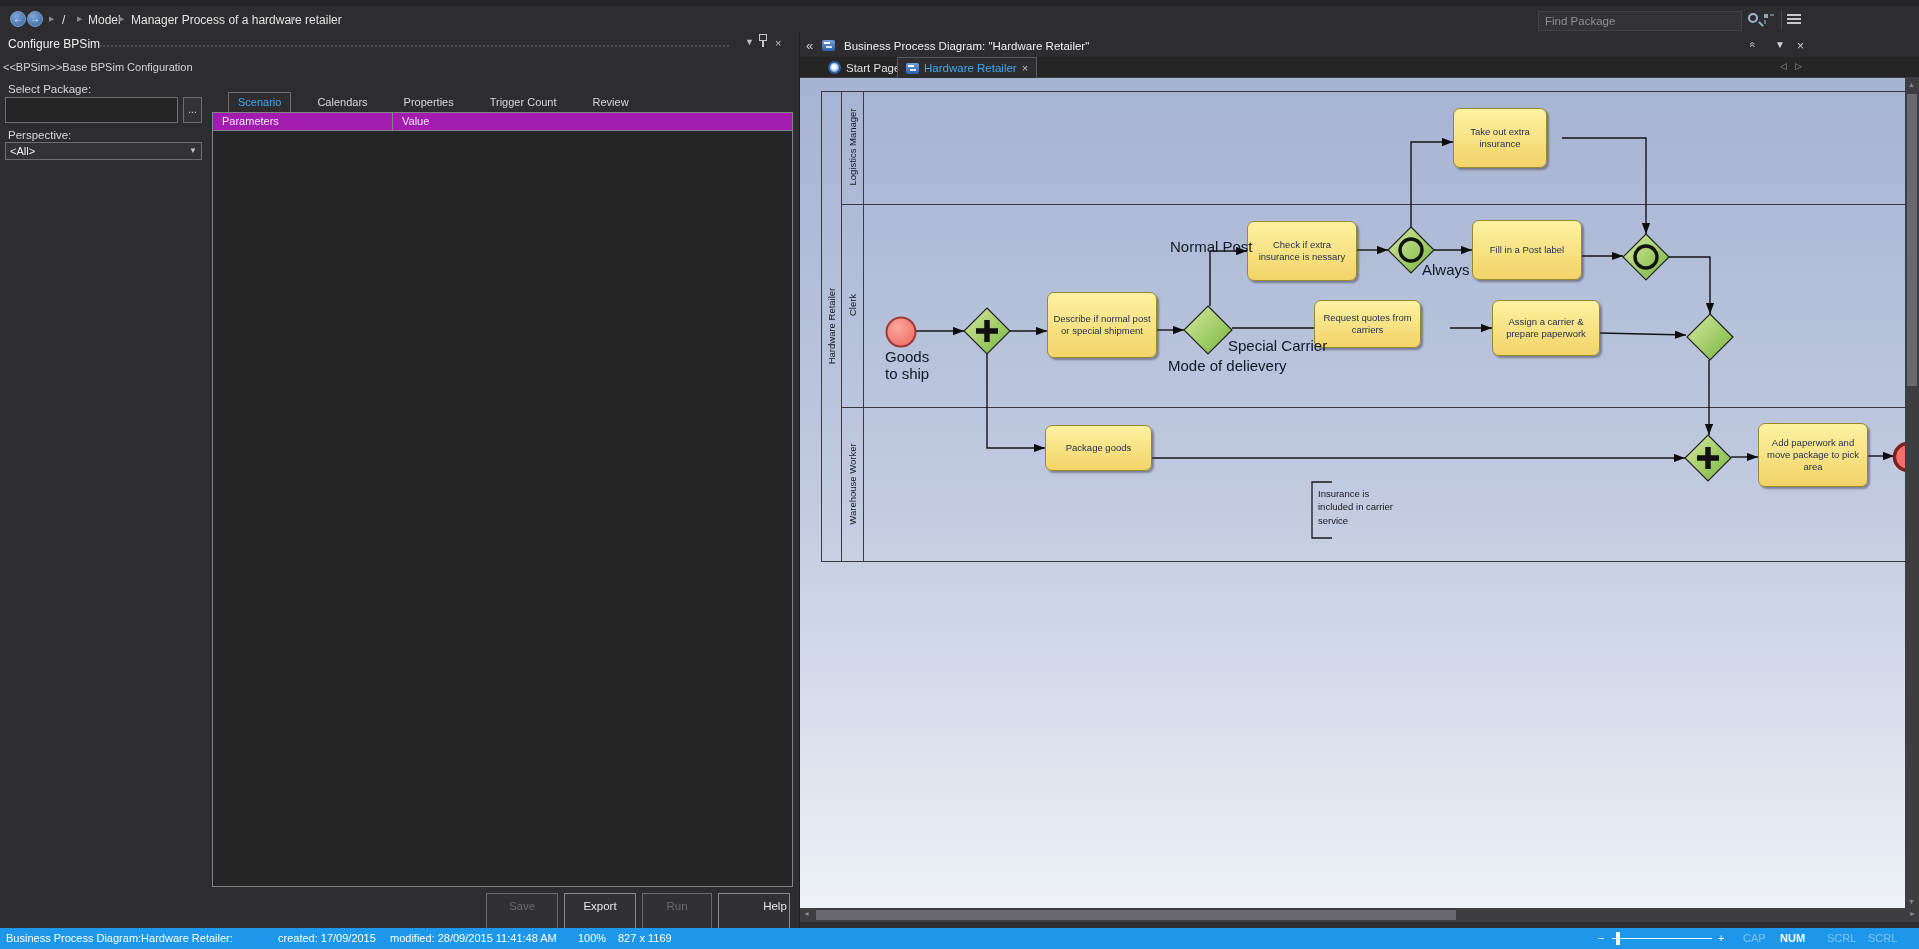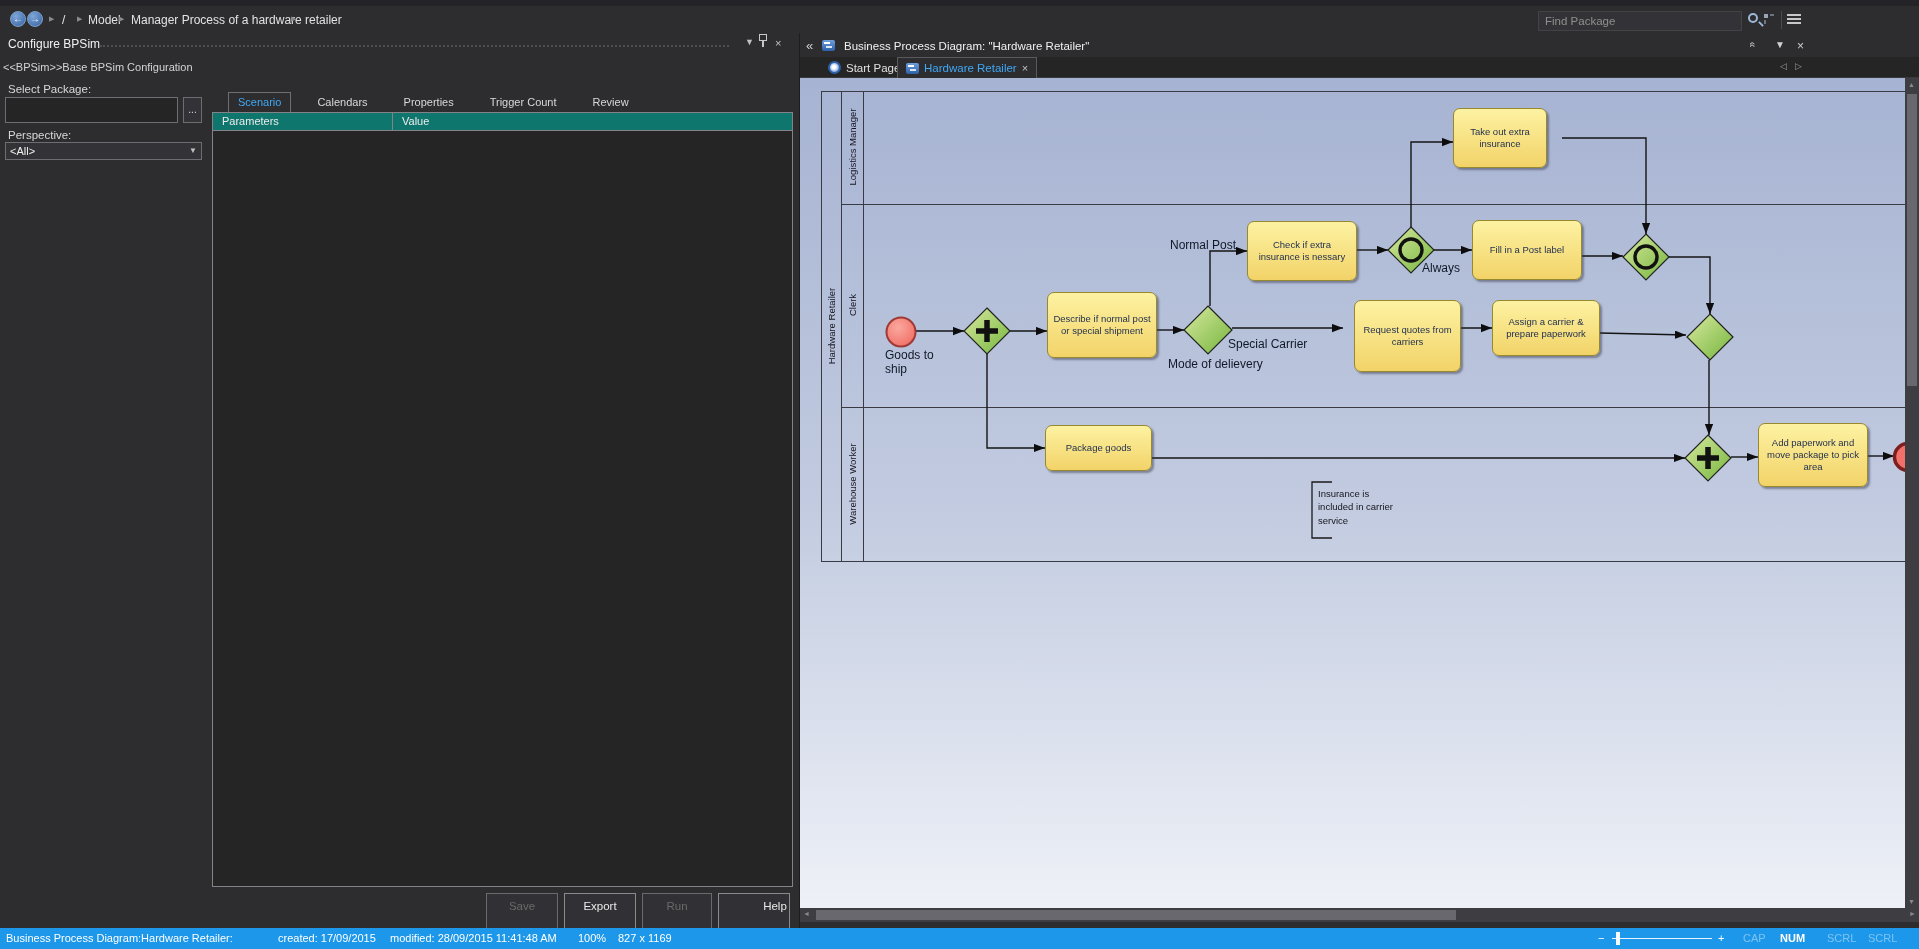--- a/index.html
+++ b/index.html
@@ -49,21 +49,21 @@
               color:#f0f0f0; font-size:11px; padding:0 5px; outline:none; font-family:"Liberation Sans",sans-serif; }
   .lp-browse { position:absolute; left:183px; top:64px; width:19px; height:26px; background:#333337; border:1px solid #6e6e72;
                color:#d8d8d8; font-size:10px; text-align:center; line-height:24px; cursor:pointer; }
   .lp-select { position:absolute; left:5px; top:109px; width:197px; height:18px; background:#333337; border:1px solid #6e6e72;
                color:#f0f0f0; font-size:11px; line-height:16px; padding:0 4px; cursor:pointer; }
   .lp-select .arr { position:absolute; right:4px; top:0; font-size:8px; color:#c0c0c0; }
   .lp-tabs { position:absolute; left:212px; top:60px; height:20px; display:flex; align-items:flex-end; }
   .lp-tab { font-size:11px; color:#d8d8d8; padding:3px 9px 4px; cursor:pointer; border:1px solid transparent;margin-left:16px; }
   .lp-tab.active { color:#3fa8f4; background:#2d2d30; border:1px solid #6e6e73; border-bottom:1px solid #2d2d30; }
   .lp-box { position:absolute; left:212px; top:79px; width:581px; height:775px; border:1px solid #828288; background:#252526; }
-  .tbl-head { display:flex; height:18px; background:#0f766e; border-bottom:1px solid #828288; }
+  .tbl-head { display:flex; height:18px; background:#a21caf; border-bottom:1px solid #828288; }
   .tbl-head div { font-size:11px; color:#ececec; line-height:17px; padding-left:9px; }
   .tbl-head .c1 { width:180px; border-right:1px solid #828288; }
   .tbl-head .c2 { flex:1; }
   .lp-btn { position:absolute; top:860px; height:40px; background:#313135; border:1px solid #8a8a8e; color:#e8e8e8;
             font-size:11.5px; text-align:center; line-height:24px; cursor:pointer; }
   .lp-btn.disabled { color:#6a6a6a; border-color:#6a6a6e; }
 
   
   .dp-head { position:absolute; left:0; top:4px; width:1119px; height:20px; background:#2d2d30; }
   .dp-collapse { position:absolute; left:6px; top:1px; font-size:13px; color:#d0d0d0; cursor:pointer; }
@@ -87,21 +87,21 @@
   
   .canvas { position:absolute; left:0; top:45px; width:1119px; height:830px; overflow:hidden;
             background:linear-gradient(#a6b3d2 0%, #c2cbe0 52%, #eef1f7 100%); }
   .pool-outline { position:absolute; left:21px; top:13px; width:1098px; height:471px; border:1px solid #3a3a44; border-right:none; }
   .pline { position:absolute; background:#3a3a44; }
   .vtext { position:absolute; white-space:nowrap; transform:translate(-50%,-50%) rotate(-90deg); font-size:9.5px; color:#15151f; }
   .task { position:absolute; display:flex; align-items:center; justify-content:center; text-align:center;
           font-size:9.5px; line-height:1.25; color:#233150; padding:2px 4px;
           background:linear-gradient(#fdf2a2, #f2d368); border:1px solid #97892f; border-radius:7px;
           box-shadow:2px 2px 2px rgba(60,60,75,.5); cursor:pointer; }
-  .dlabel { position:absolute; font-size:12px; color:#101828; white-space:nowrap; }
+  .dlabel { position:absolute; font-size:15px; color:#101828; white-space:nowrap; }
   .dlabel.wrap { white-space:normal; }
   .overlay { position:absolute; left:0; top:0; width:1119px; height:830px; pointer-events:none; }
   .note-text { position:absolute; left:518px; top:409px; width:76px; font-size:9.5px; color:#16161c; line-height:1.4; }
 
   
   .vscroll { position:absolute; right:0; top:0; width:14px; height:830px; background:#3e3e42; }
   .vscroll .thumb { position:absolute; left:2px; top:16px; width:10px; height:292px; background:#68686e; }
   .vscroll .sarr { position:absolute; left:3px; font-size:7px; color:#8a8a8e; }
   .hscroll { position:absolute; left:0; top:875px; width:1119px; height:14px; background:#3e3e42; }
   .hscroll .thumb { position:absolute; left:16px; top:2px; width:640px; height:10px; background:#68686e; }
@@ -284,21 +284,21 @@
           <circle cx="101" cy="254" r="14.5" fill="url(#ev)" stroke="#9e3a36" stroke-width="2"></circle>
           <circle cx="1108" cy="379" r="13.5" fill="#f3706a" stroke="#7c1f1f" stroke-width="3.5"></circle>
 
           <path d="M532,404 L512,404 L512,460 L532,460" fill="none" stroke="#1a1a1a" stroke-width="1.3"></path>
         </svg>
 
         <div class="task" style="left:653px; top:30px;  width:94px; height:60px;">Take out extra insurance</div>
         <div class="task" style="left:447px; top:143px; width:110px; height:60px;">Check if extra insurance is nessary</div>
         <div class="task" style="left:672px; top:142px; width:110px; height:60px;">Fill in a Post label</div>
         <div class="task" style="left:247px; top:214px; width:110px; height:66px;">Describe if normal post or special shipment</div>
-        <div class="task" style="left:554px; top:222px; width:107px; height:72px;">Request quotes from carriers</div>
+        <div class="task" style="left:514px; top:222px; width:107px; height:48px;">Request quotes from carriers</div>
         <div class="task" style="left:692px; top:222px; width:108px; height:56px;">Assign a carrier &amp; prepare paperwork</div>
         <div class="task" style="left:245px; top:347px; width:107px; height:46px;">Package goods</div>
         <div class="task" style="left:958px; top:345px; width:110px; height:64px;">Add paperwork and move package to pick area</div>
 
         <div class="dlabel wrap" style="left:85px; top:270px; width:50px;">Goods to ship</div>
         <div class="dlabel" style="left:370px; top:160px;">Normal Post</div>
         <div class="dlabel" style="left:428px; top:259px;">Special Carrier</div>
         <div class="dlabel" style="left:368px; top:279px;">Mode of delievery</div>
         <div class="dlabel" style="left:622px; top:183px;">Always</div>
         <div class="note-text">Insurance is included in carrier service</div>

